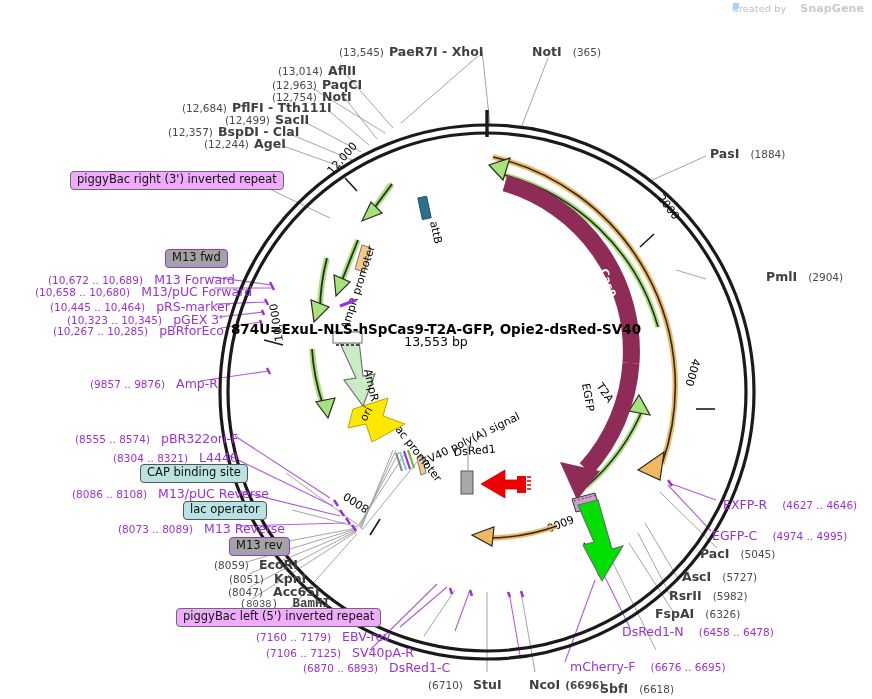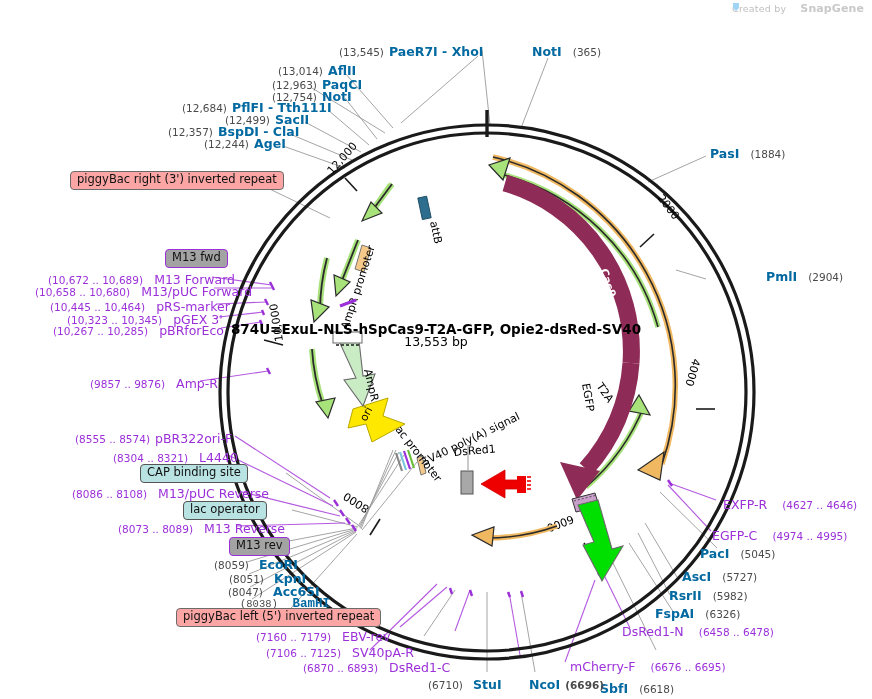--- a/index.html
+++ b/index.html
@@ -10,28 +10,28 @@
   svg{position:absolute;left:0;top:0;}
 
   
   .snapgene-credit{position:absolute;right:8px;top:2px;display:flex;align-items:center;
       gap:3px;font-size:9.5px;color:#bfbfbf;letter-spacing:.2px;}
   .snapgene-credit .sg-name{color:#c9c9c9;font-size:11px;font-weight:600;letter-spacing:.1px;}
   .sg-logo{display:inline-block;width:8px;height:12px;}
 
   
   .lbl{position:absolute;white-space:nowrap;line-height:1;}
-  .enz{font-weight:bold;color:#0369a1;font-size:12.5px;}
+  .enz{font-weight:bold;color:#404040;font-size:12.5px;}
   .enz-pos{color:#4a4a4a;font-size:10.5px;font-weight:normal;}
   .prm{color:#9b30d9;font-size:12.5px;}
   .prm-pos{color:#9b30d9;font-size:10.5px;}
 
   .pill{position:absolute;white-space:nowrap;font-size:11.5px;line-height:1;
         padding:2px 6px 3px 6px;border-radius:4px;}
-  .pill-orange{background:#fca5a5;border:1px solid #6b6b6b;color:#111;}
+  .pill-orange{background:#f0abfc;border:1px solid #6b6b6b;color:#111;}
   .pill-purple{background:#a3a3a3;border:1px solid #9b30d9;color:#111;}
   .pill-teal{background:#b9e2e2;border:1px solid #555;color:#111;}
 
   .center-title{position:absolute;text-align:center;font-weight:bold;font-size:13.5px;color:#000;
       white-space:nowrap;}
   .center-bp{position:absolute;text-align:center;font-size:12.5px;color:#000;white-space:nowrap;}
 
   .feat-txt{font-size:11px;fill:#000;}
   .feat-txt-white{font-size:11px;fill:#ffffff;font-weight:bold;}
   .tick-txt{font-size:11px;fill:#000;}
@@ -390,21 +390,21 @@
     <span class="prm-pos">(10,267 .. 10,285)</span>
     <span class="prm" style="margin-left:6px;">pBRforEco</span>
   </div>
   <div class="lbl" style="left:90px;top:375px;">
     <span class="prm-pos">(9857 .. 9876)</span>
     <span class="prm" style="margin-left:6px;">Amp-R</span>
   </div>
 
   <div class="lbl" style="left:75px;top:430px;">
     <span class="prm-pos">(8555 .. 8574)</span>
-    <span class="prm" style="">pBR322ori-F</span>
+    <span class="prm" style="margin-left:6px;">pBR322ori-F</span>
   </div>
   <div class="lbl" style="left:113px;top:449px;">
     <span class="prm-pos">(8304 .. 8321)</span>
     <span class="prm" style="margin-left:6px;">L4440</span>
   </div>
   <div class="lbl" style="left:72px;top:485px;">
     <span class="prm-pos">(8086 .. 8108)</span>
     <span class="prm" style="margin-left:6px;">M13/pUC Reverse</span>
   </div>
   <div class="lbl" style="left:118px;top:520px;">

